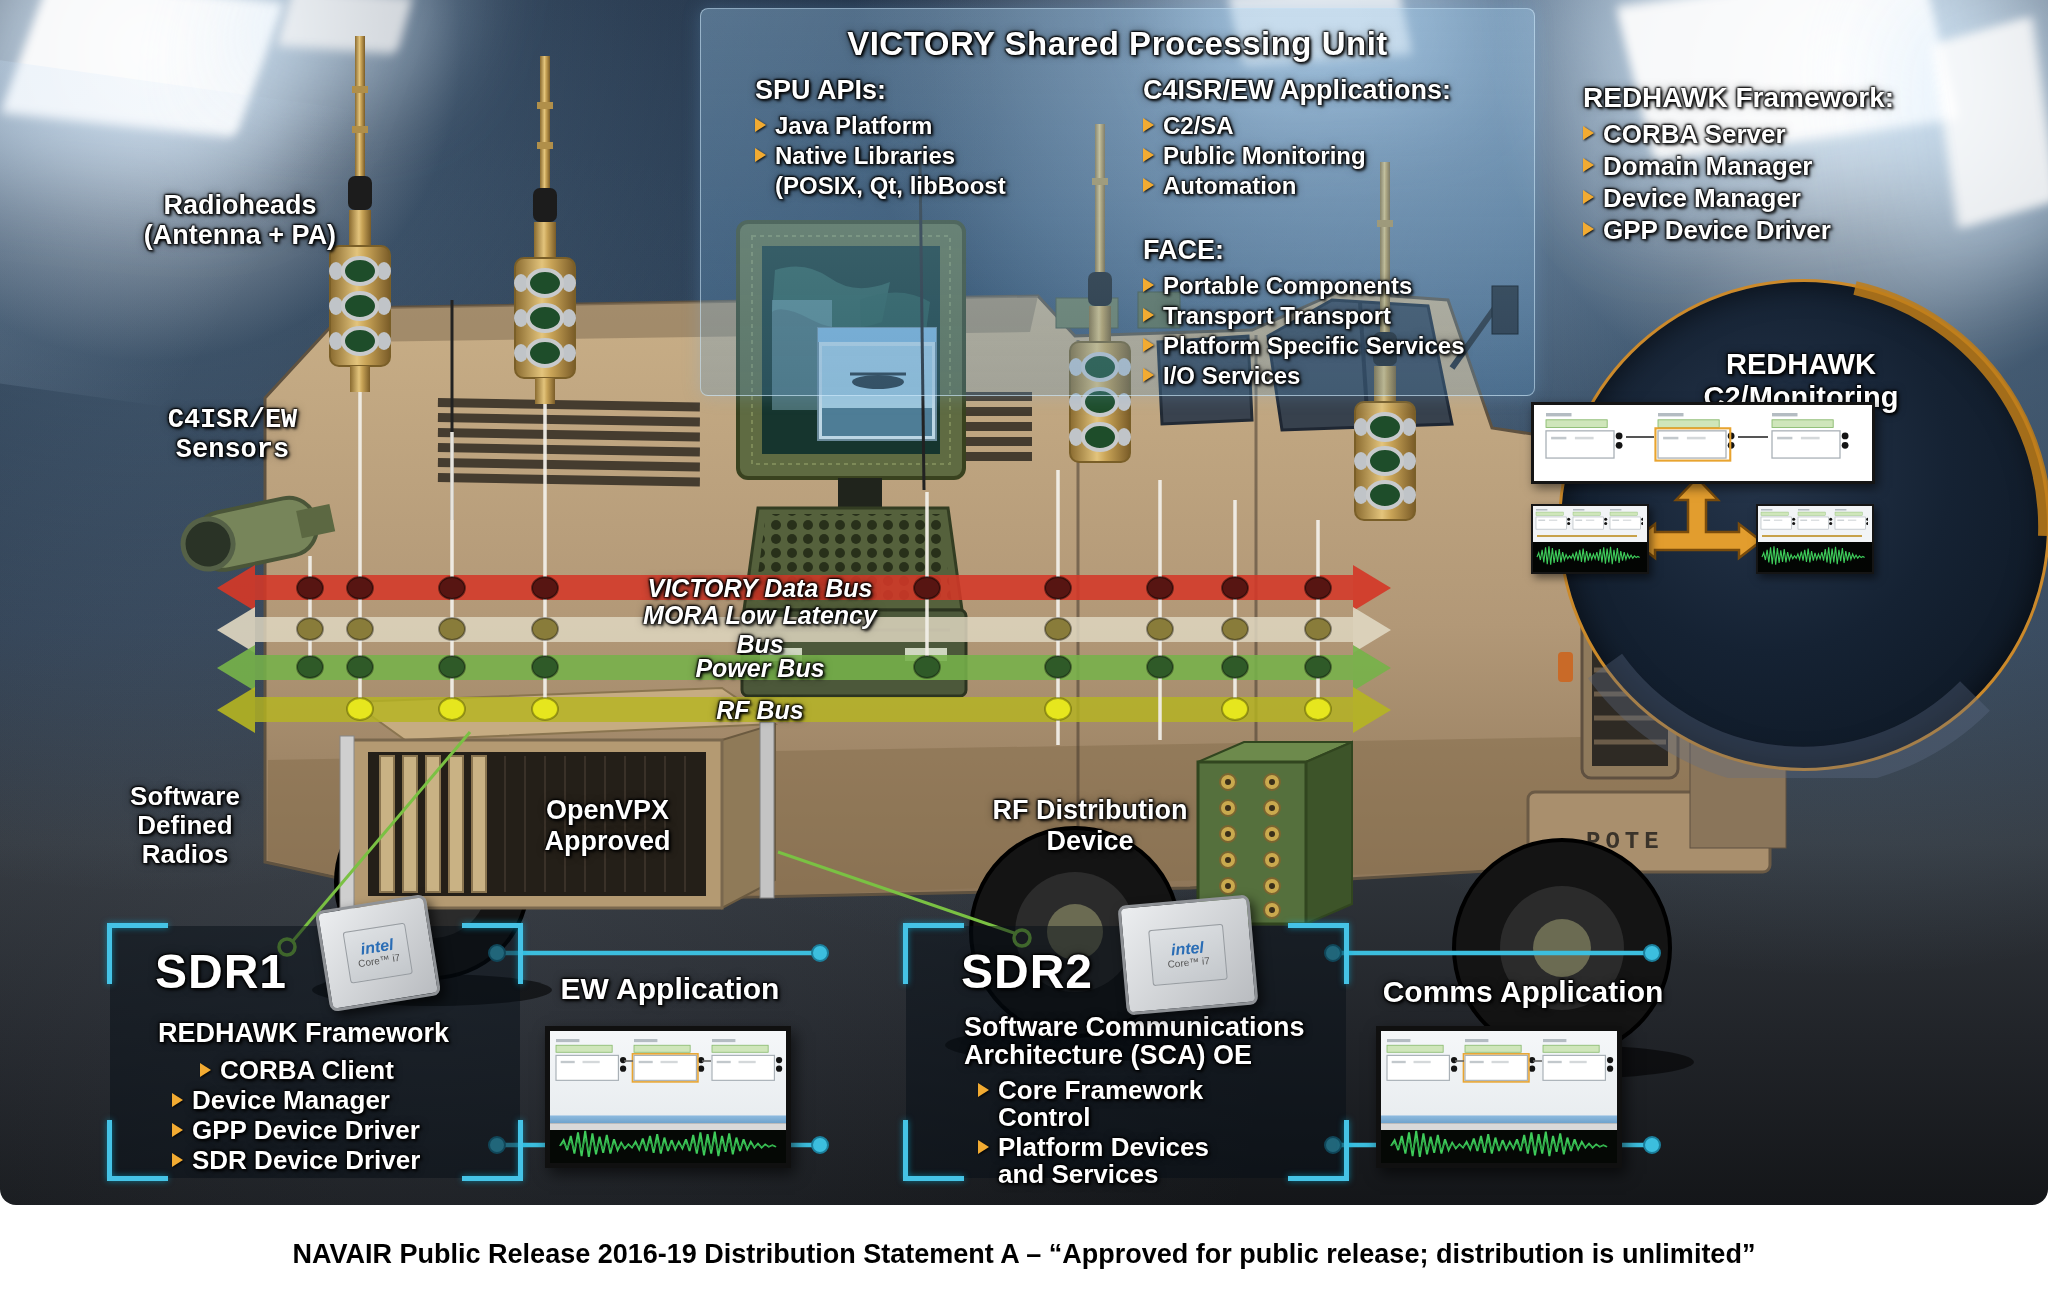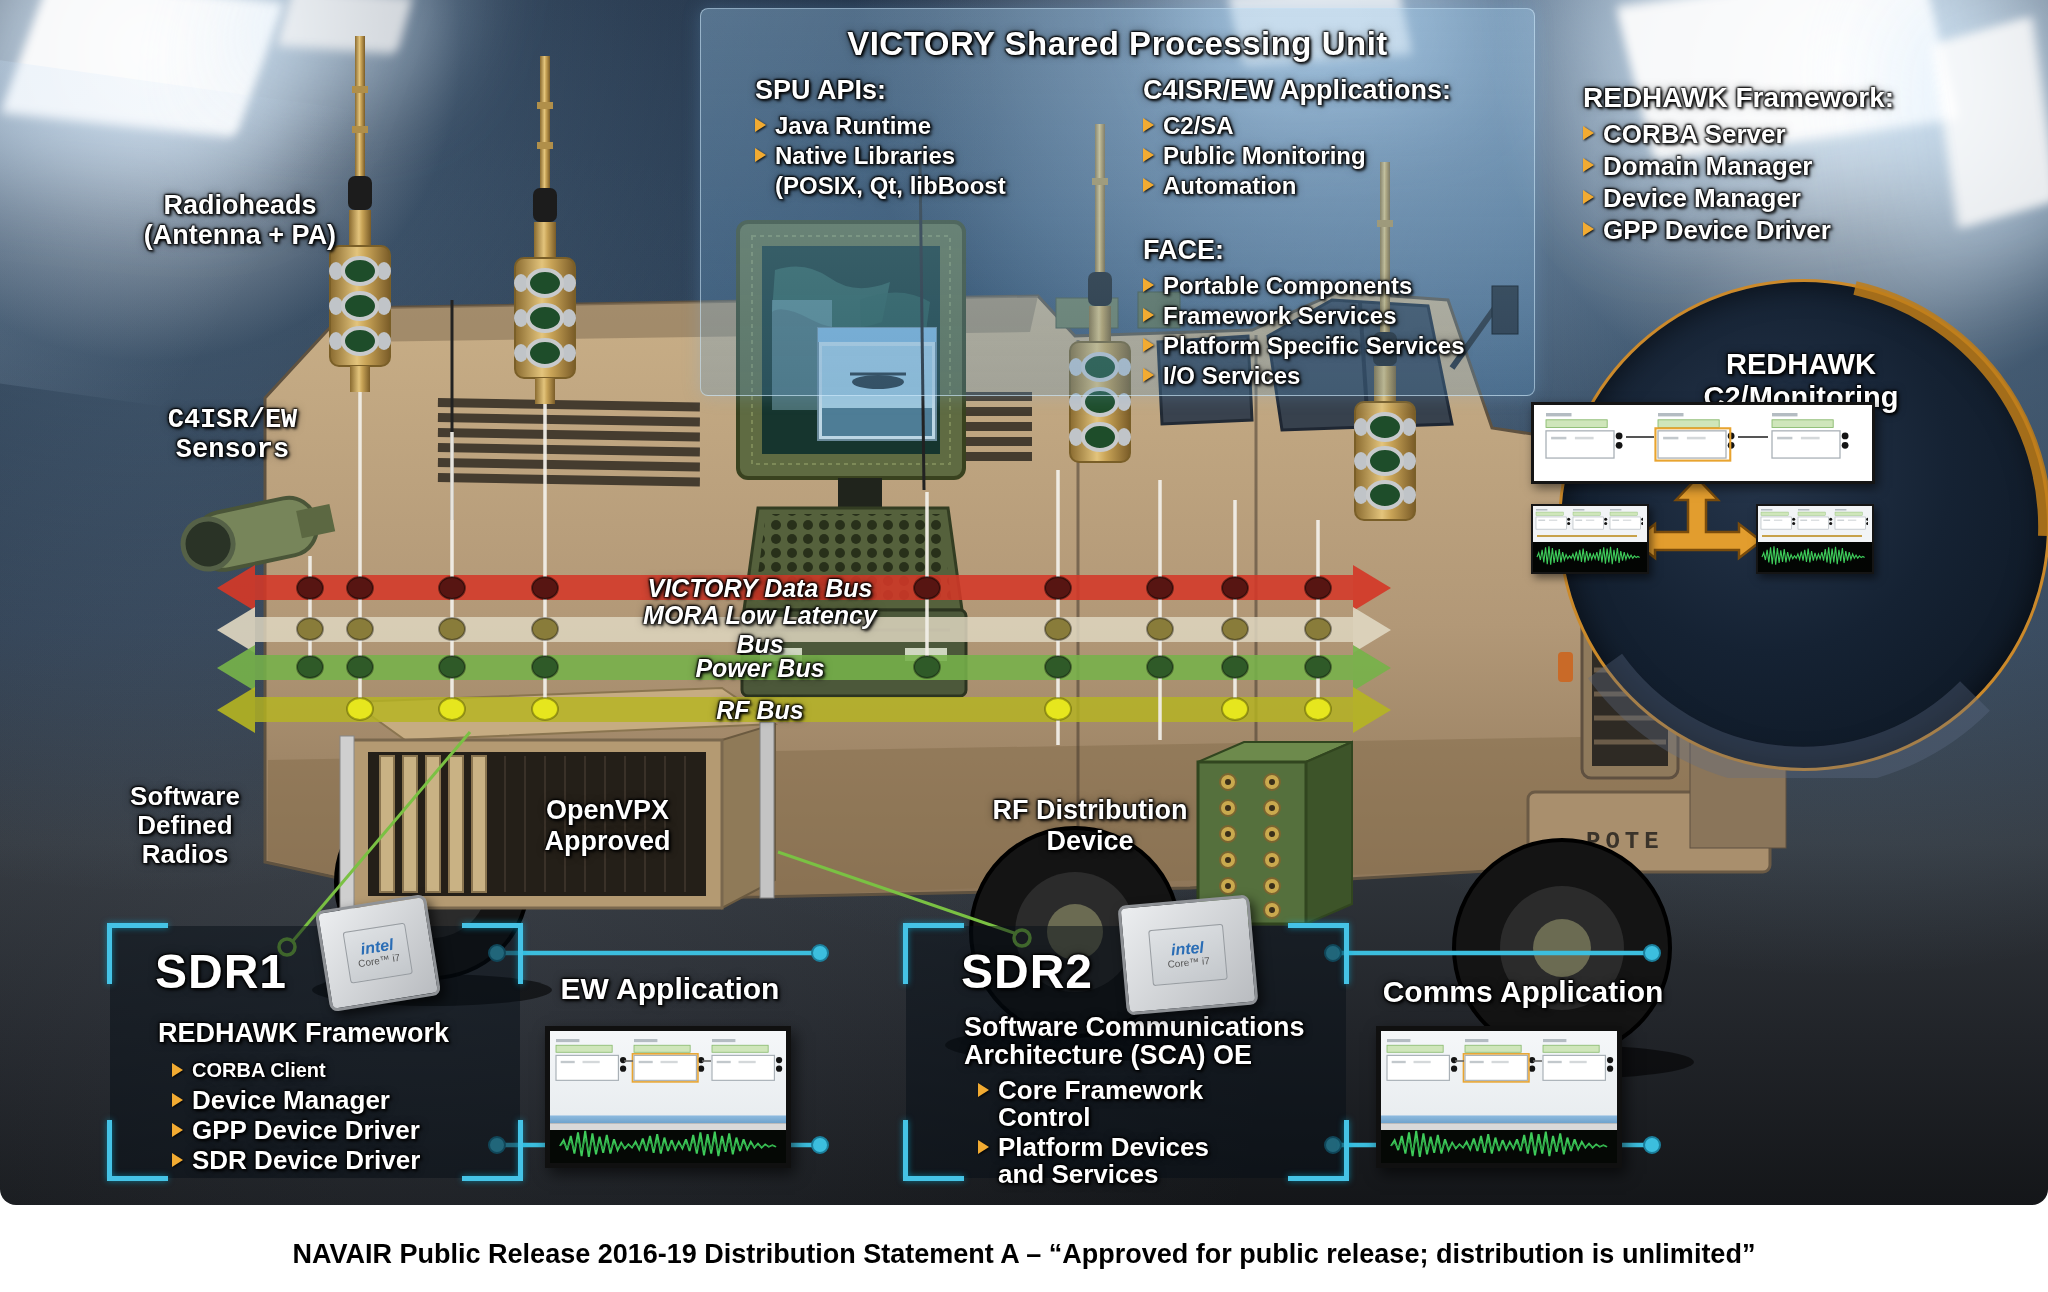--- a/index.html
+++ b/index.html
@@ -450,21 +450,21 @@
           <circle cx="1652" cy="1145" r="8"></circle>
       </g>
     </svg>
 
     <div id="vpanel" class="abs">
       <div class="abs os ctr" style="left:0;right:0;top:16px;font-size:33px;letter-spacing:.5px;">VICTORY Shared Processing Unit</div>
       <div class="abs" style="left:54px;top:66px;width:330px;">
         <div class="vhead os">SPU APIs:</div>
         <div class="vitem">
             <span class="tri"></span>
-            <span class="os">Java Runtime</span>
+            <span class="os">Java Platform</span>
           </div>
         <div class="vitem">
             <span class="tri"></span>
             <span class="os">Native Libraries</span>
           </div>
         <div class="vitem">
             <span class="os noarrow">(POSIX, Qt, libBoost</span>
           </div>
       </div>
       <div class="abs" style="left:442px;top:66px;width:370px;">
@@ -483,21 +483,21 @@
           </div>
       </div>
       <div class="abs" style="left:442px;top:226px;width:380px;">
         <div class="vhead os">FACE:</div>
         <div class="vitem">
             <span class="tri"></span>
             <span class="os">Portable Components</span>
           </div>
         <div class="vitem">
             <span class="tri"></span>
-            <span class="os">Framework Services</span>
+            <span class="os">Transport Transport</span>
           </div>
         <div class="vitem">
             <span class="tri"></span>
             <span class="os">Platform Specific Services</span>
           </div>
         <div class="vitem">
             <span class="tri"></span>
             <span class="os">I/O Services</span>
           </div>
       </div>
@@ -592,21 +592,21 @@
     </div>
 
     <div class="sdrbox" style="left:110px;top:926px;width:410px;height:252px;">
       <span class="corner c-tl"></span>
       <span class="corner c-tr"></span>
       <span class="corner c-bl"></span>
       <span class="corner c-br"></span>
       <div class="abs os sdrtitle" style="left:45px;top:18px;">SDR1</div>
       <div class="abs os" style="left:48px;top:92px;font-size:27px;">REDHAWK Framework</div>
       <div class="abs" style="left:62px;top:128px;width:330px;">
-        <div class="vitem" style="font-size:20px;">
+        <div class="vitem" style="font-size:26px;margin-left:28px;">
             <span class="tri"></span>
             <span class="os">CORBA Client</span>
           </div>
         <div class="vitem" style="font-size:26px;">
             <span class="tri"></span>
             <span class="os">Device Manager</span>
           </div>
         <div class="vitem" style="font-size:26px;">
             <span class="tri"></span>
             <span class="os">GPP Device Driver</span>

